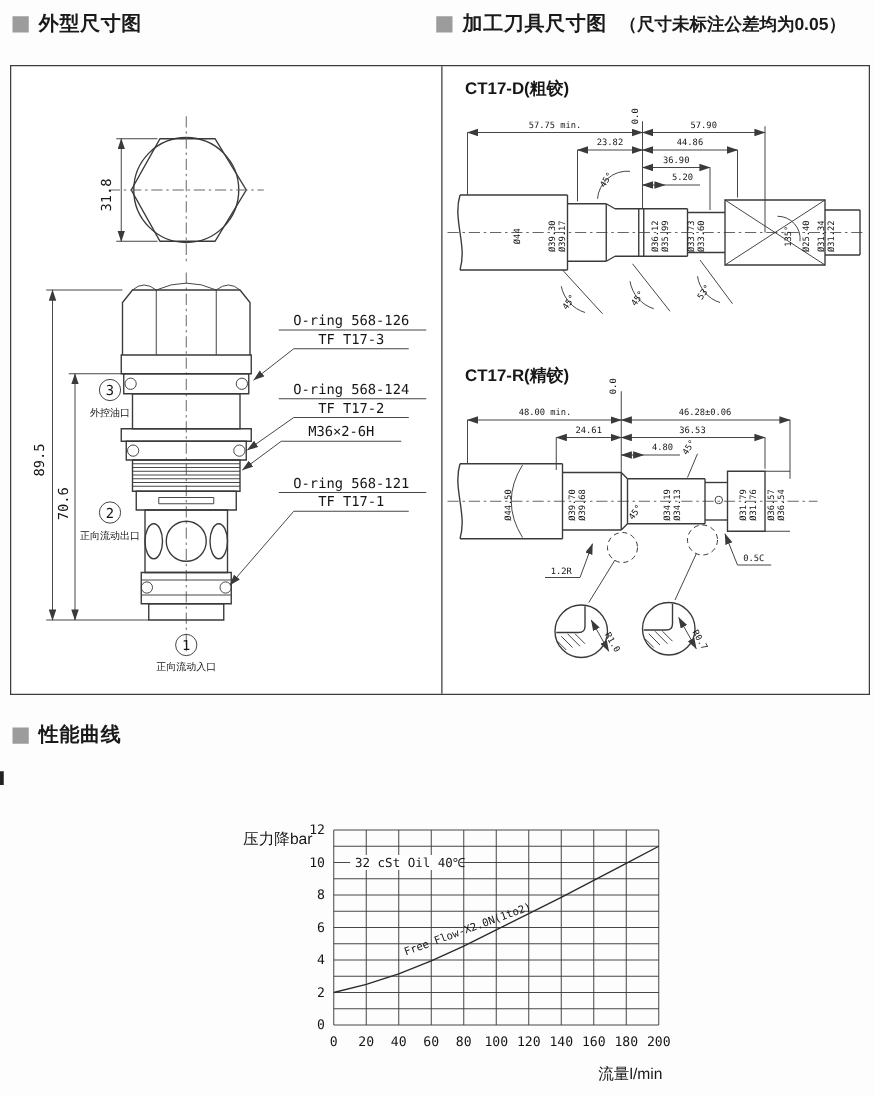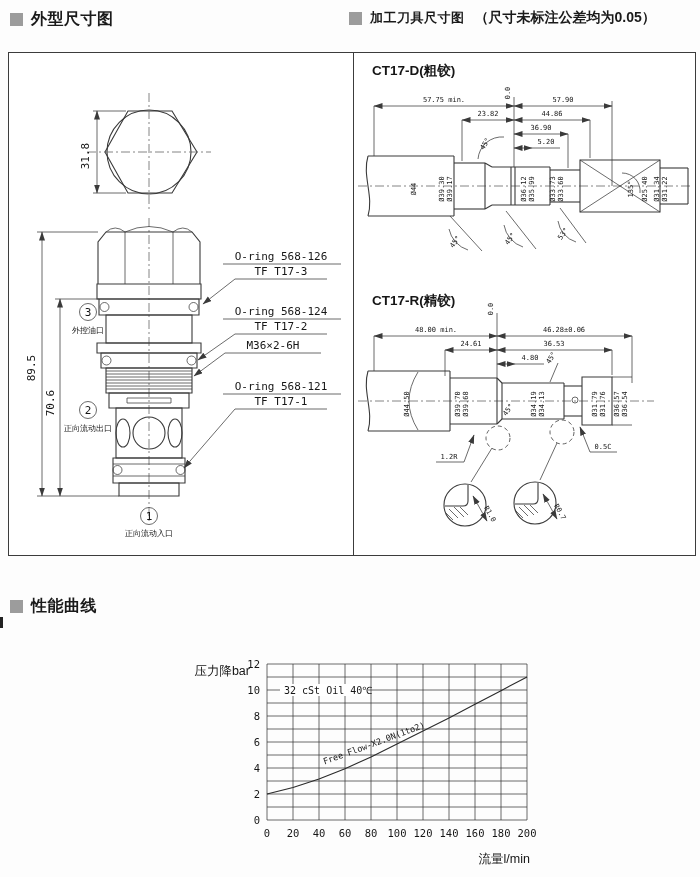--- a/index.html
+++ b/index.html
@@ -30,24 +30,24 @@
 </style>
 </head>
 <body>
 
 <div class="hdr" style="left:10px;top:9px;">
   <span class="sq"></span>
   <span class="t">外型尺寸图</span>
 </div>
 <div class="hdr" style="left:349px;top:9px;">
   <span class="sq"></span>
-  <span class="t" style="font-size:13px;">加工刀具尺寸图</span>
+  <span class="t" style="font-size:16px;">加工刀具尺寸图</span>
   <span class="note">（尺寸未标注公差均为0.05）</span>
 </div>
-<div class="hdr" style="left:10px;top:596px;">
+<div class="hdr" style="left:10px;top:578px;">
   <span class="sq"></span>
   <span class="t">性能曲线</span>
 </div>
 
 <div id="frame">
   <div id="divider"></div>
 
   <svg width="344" height="502" viewBox="0 0 344 502" style="left:0;top:0;">
     <defs>
       <marker id="arL" markerWidth="12" markerHeight="8" refX="8.5" refY="3" orient="auto-start-reverse" markerUnits="userSpaceOnUse">

